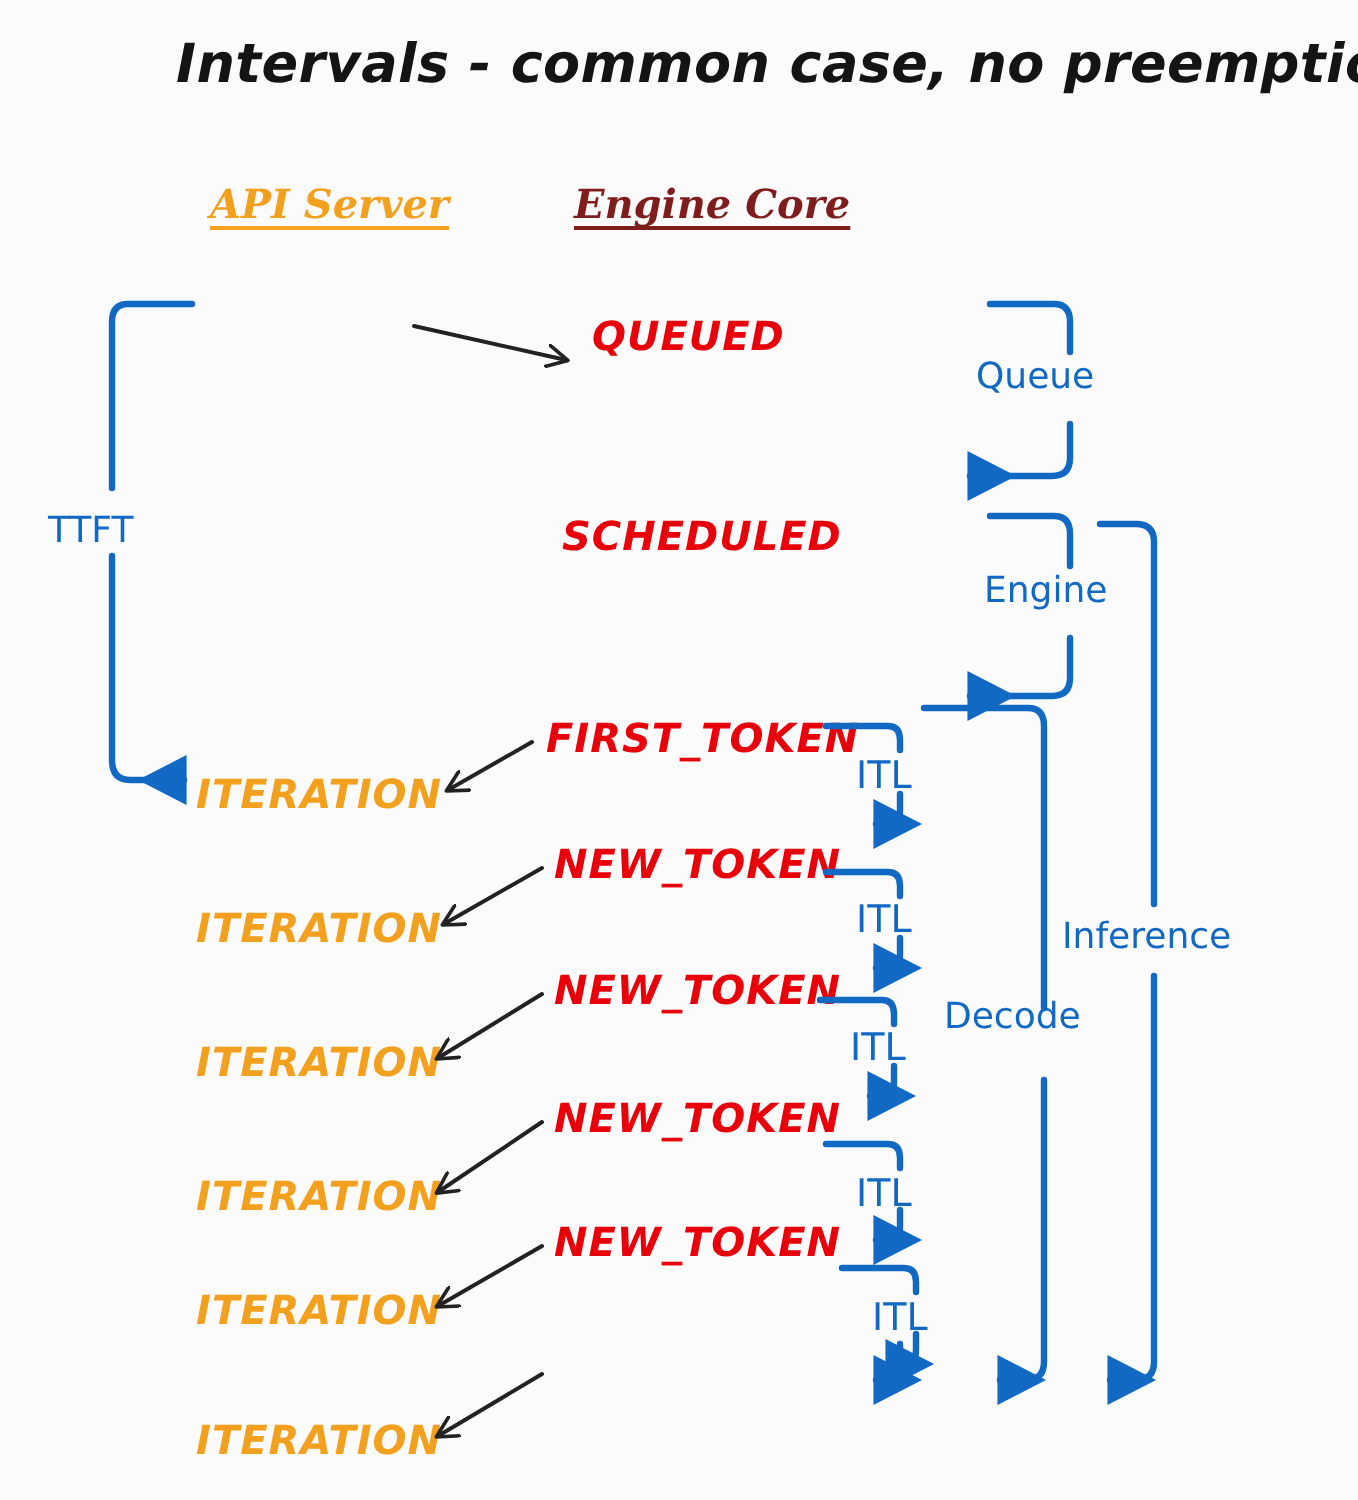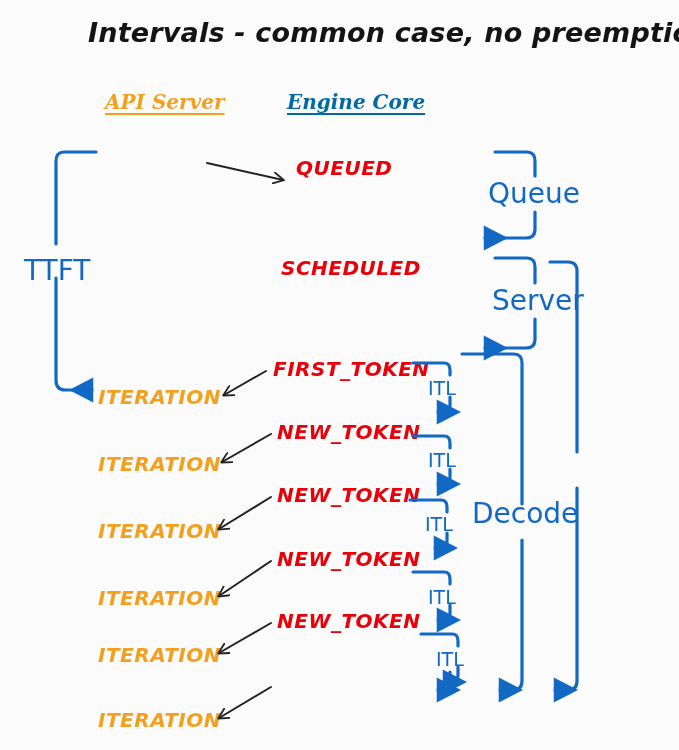--- a/index.html
+++ b/index.html
@@ -23,38 +23,38 @@
   }
 
   .hdr{
     font-family:"DejaVu Serif", serif;
     font-style:italic;font-weight:bold;
     font-size:20px;
     text-decoration:underline;
     text-underline-offset:4px;
   }
   .hdr.api{color:#f2a01d;}
-  .hdr.core{color:#0369a1;text-decoration:underline;}
+  .hdr.core{color:#7f1d1d;text-decoration:underline;}
 
   .api-state{
     font-family:"DejaVu Sans", sans-serif;
     font-style:italic;font-weight:bold;
     font-size:20px;color:#f2a01d;
     letter-spacing:.5px;
   }
   .core-state{
     font-family:"DejaVu Sans", sans-serif;
     font-style:italic;font-weight:bold;
     font-size:20px;color:#e8000a;
     letter-spacing:.5px;
   }
 
   .blue-label{
     font-family:"DejaVu Sans", sans-serif;
-    font-size:28px;color:#1169c4;font-weight:normal;
+    font-size:18px;color:#1169c4;font-weight:normal;
   }
   .blue-label.small{font-size:19px;}
 
   
   svg.layer{position:absolute;left:0;top:0;width:679px;height:750px;pointer-events:none;}
 </style>
 </head>
 <body>
 
 <div id="canvas">
@@ -74,22 +74,23 @@
   <div class="t core-state" style="left:296px;top:158px;">QUEUED</div>
   <div class="t core-state" style="left:281px;top:258px;">SCHEDULED</div>
   <div class="t core-state" style="left:273px;top:359px;">FIRST_TOKEN</div>
   <div class="t core-state" style="left:277px;top:422px;">NEW_TOKEN</div>
   <div class="t core-state" style="left:277px;top:485px;">NEW_TOKEN</div>
   <div class="t core-state" style="left:277px;top:549px;">NEW_TOKEN</div>
   <div class="t core-state" style="left:277px;top:611px;">NEW_TOKEN</div>
 
   <div class="t blue-label" style="left:24px;top:257px;">TTFT</div>
   <div class="t blue-label" style="left:488px;top:180px;">Queue</div>
-  <div class="t blue-label" style="left:492px;top:287px;">Server</div>
+  <div class="t blue-label" style="left:492px;top:287px;">Engine</div>
   <div class="t blue-label" style="left:472px;top:500px;">Decode</div>
+  <div class="t blue-label" style="left:531px;top:460px;">Inference</div>
 
   <div class="t blue-label small" style="left:428px;top:379px;">ITL</div>
   <div class="t blue-label small" style="left:428px;top:451px;">ITL</div>
   <div class="t blue-label small" style="left:425px;top:515px;">ITL</div>
   <div class="t blue-label small" style="left:428px;top:588px;">ITL</div>
   <div class="t blue-label small" style="left:436px;top:650px;">ITL</div>
 
   <svg class="layer" viewBox="0 0 679 750">
     <defs>
       <marker id="blueArrowL" markerWidth="9" markerHeight="9" refX="7.6" refY="4.5" orient="auto" markerUnits="strokeWidth">

